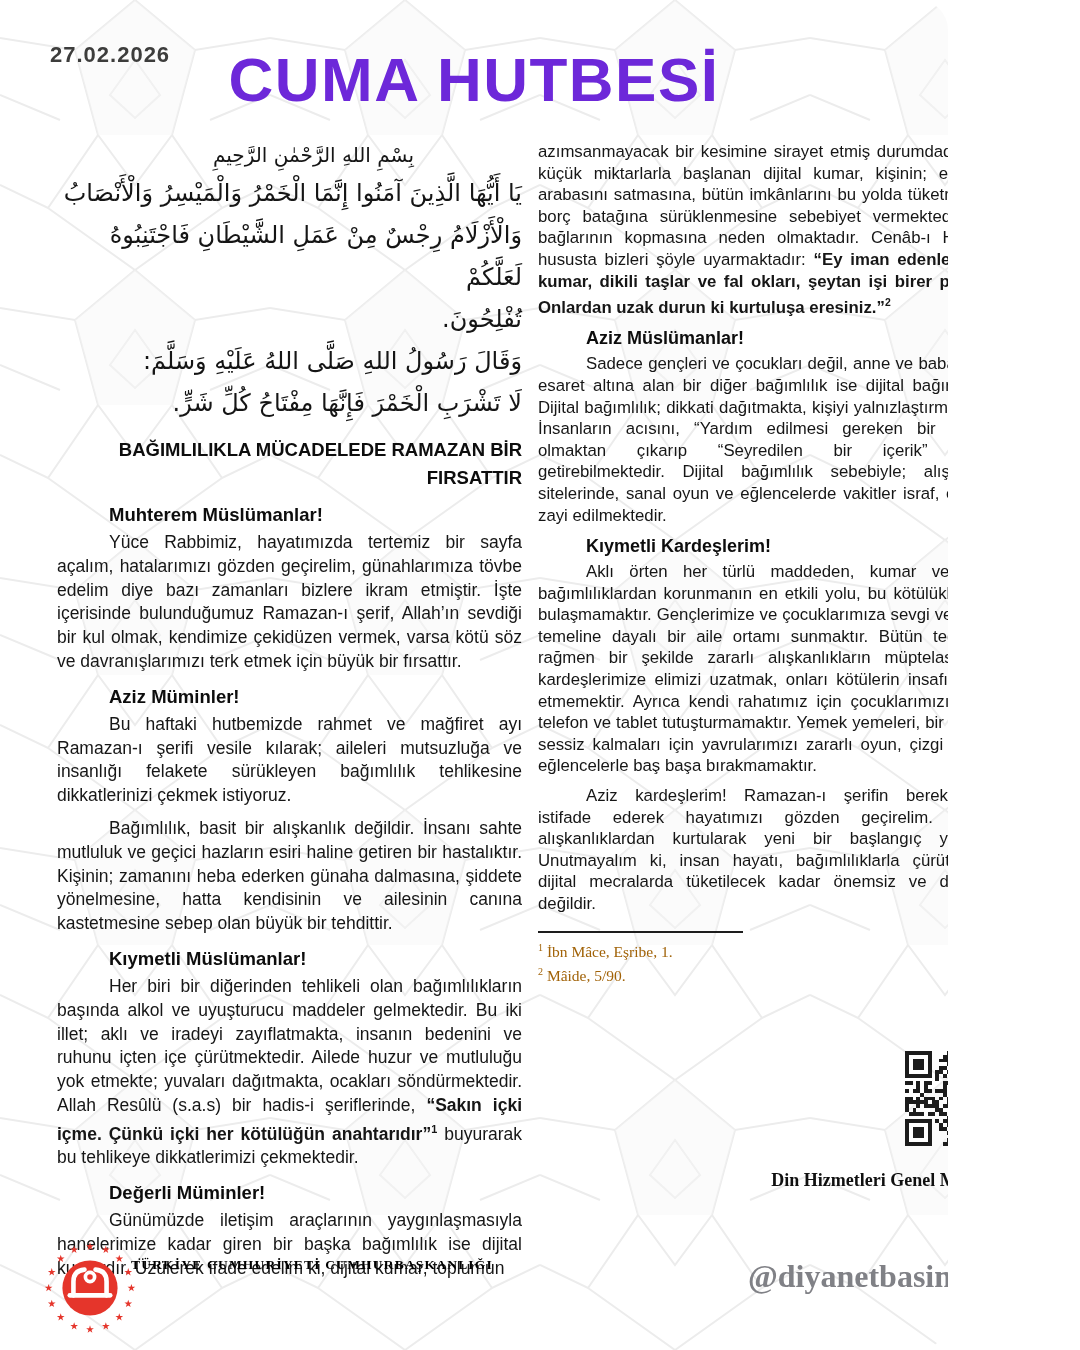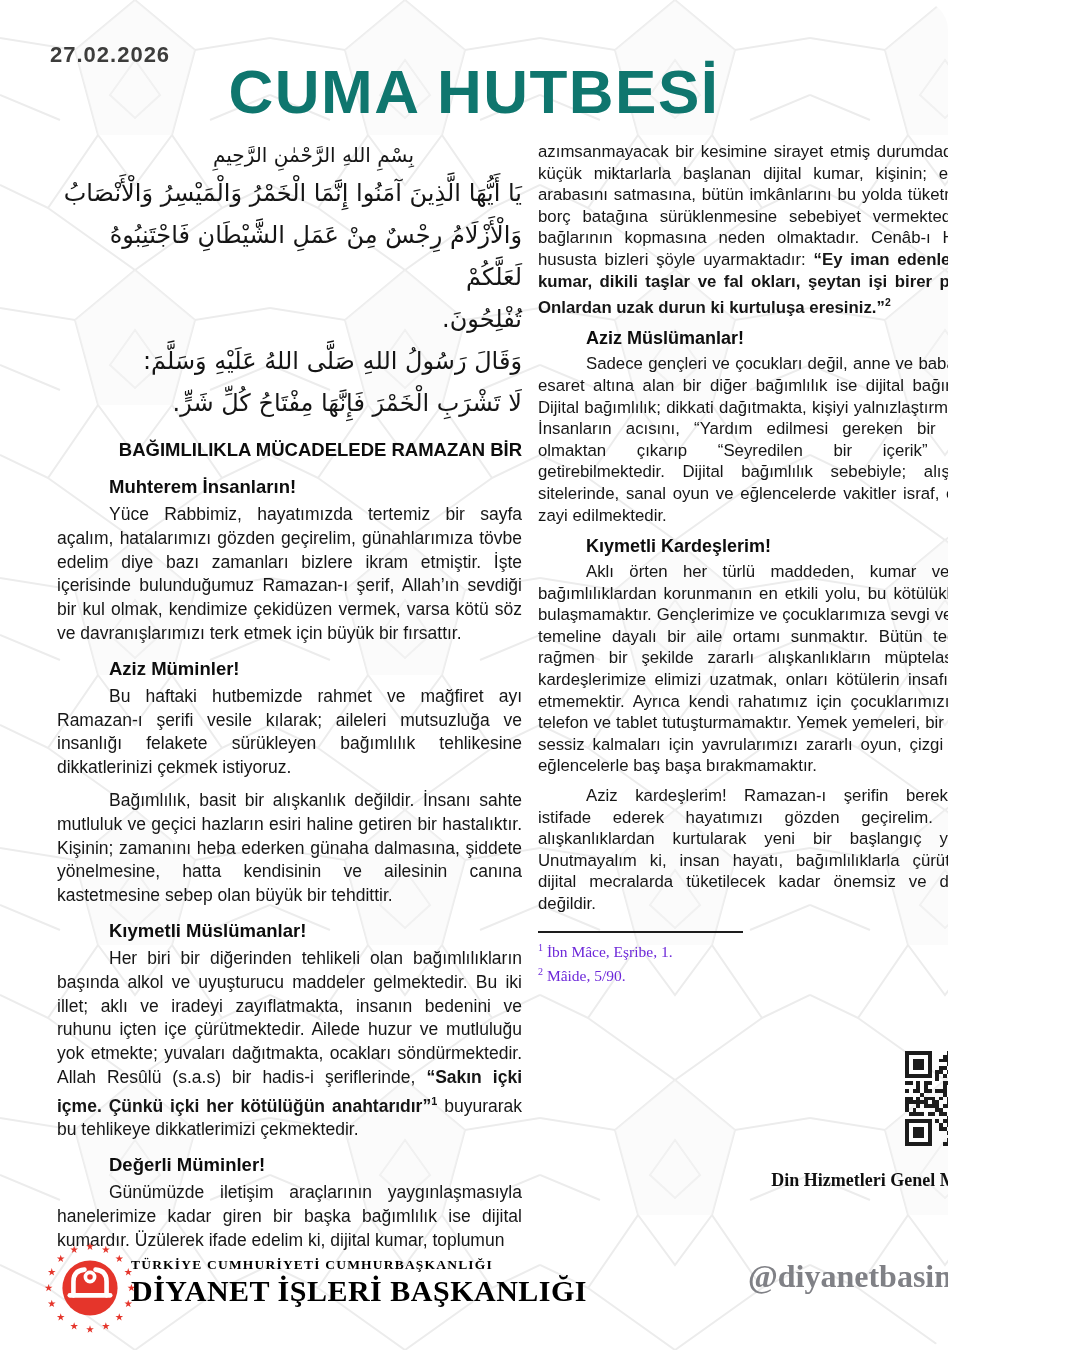--- a/index.html
+++ b/index.html
@@ -3,22 +3,22 @@
 <meta charset="utf-8">
 <style>
   html,body{margin:0;padding:0;background:#fff;}
   .page{position:relative;width:948px;height:1350px;overflow:hidden;background:#fff;
         font-family:"Liberation Sans",sans-serif;color:#111;border-radius:30px;}
   svg.bg{position:absolute;inset:0;z-index:0;}
   .layer{position:relative;z-index:1;}
 
   .date{position:absolute;left:50px;top:42px;font-size:22px;font-weight:700;
         letter-spacing:1px;color:#3D3D3C;}
-  .masthead{position:absolute;left:0;top:56px;width:100%;margin:0;text-align:center;
-        font-size:62px;font-weight:700;letter-spacing:1.5px;color:#0f766e;}
+  .masthead{position:absolute;left:0;top:44px;width:100%;margin:0;text-align:center;
+        font-size:62px;font-weight:700;letter-spacing:1.5px;color:#6d28d9;}
 
   .cols{position:absolute;left:57px;top:138px;width:966px;display:flex;gap:16px;}
   .col{width:465px;}
 
   
   .arabic{direction:rtl;text-align:right;font-family:"DejaVu Sans",sans-serif;color:#151515;}
   .ar{font-size:24px;line-height:42px;}
   .ar.bismillah{font-size:20px;line-height:34px;padding-left:48px;text-align:center;}
 
   .stitle{margin-top:12px;font-size:18.5px;font-weight:700;line-height:28px;text-align:right;color:#0d0d0d;}
@@ -26,21 +26,21 @@
   .sec{font-size:18.5px;font-weight:700;margin:12px 0 5px;padding-left:52px;color:#0d0d0d;}
   .col p.body{font-size:17.5px;line-height:23.8px;text-align:justify;text-indent:52px;
         margin:3px 0 9px;color:#161616;}
   .col-r p.body{font-size:16.8px;line-height:21.6px;text-indent:48px;margin-bottom:8px;}
   .col-r .sec{font-size:18px;margin:10px 0 4px;padding-left:48px;}
   p.body.noindent{text-indent:0;}
   p.body b{font-weight:700;}
   p.body sup{font-size:0.62em;font-weight:700;}
 
   .fnblock{margin-top:16px;width:205px;border-top:2px solid #1d1d1d;padding-top:5px;}
-  .fn{margin:0;font-family:"Liberation Serif",serif;font-size:15.5px;line-height:20px;color:#6d28d9;}
+  .fn{margin:0;font-family:"Liberation Serif",serif;font-size:15.5px;line-height:20px;color:#a16207;}
   .fn sup{font-size:0.65em;}
 
   .qr{position:absolute;left:905px;top:1051px;width:95px;height:95px;}
   .qr svg{width:100%;height:100%;shape-rendering:crispEdges;}
   .sig{position:absolute;left:760px;top:1170px;width:280px;text-align:center;
        font-family:"Liberation Serif",serif;font-weight:700;
        font-size:18px;color:#101010;}
 
   
   .logo{position:absolute;left:44px;top:1242px;width:92px;height:92px;}
@@ -85,23 +85,24 @@
           <div class="ar bismillah">بِسْمِ اللهِ الرَّحْمٰنِ الرَّحِيمِ</div>
           <div class="ar">يَا أَيُّهَا الَّذِينَ آمَنُوا إِنَّمَا الْخَمْرُ وَالْمَيْسِرُ وَالْأَنْصَابُ</div>
           <div class="ar">وَالْأَزْلَامُ رِجْسٌ مِنْ عَمَلِ الشَّيْطَانِ فَاجْتَنِبُوهُ لَعَلَّكُمْ</div>
           <div class="ar">تُفْلِحُونَ.</div>
           <div class="ar">وَقَالَ رَسُولُ اللهِ صَلَّى اللهُ عَلَيْهِ وَسَلَّمَ:</div>
           <div class="ar">لَا تَشْرَبِ الْخَمْرَ فَإِنَّهَا مِفْتَاحُ كُلِّ شَرٍّ.</div>
         </div>
 
         <div class="stitle">
           <div>BAĞIMLILIKLA MÜCADELEDE RAMAZAN BİR</div>
+          <div>FIRSATTIR</div>
         </div>
 
-        <h2 class="sec">Muhterem İnsanların!</h2>
+        <h2 class="sec">Muhterem Müslümanlar!</h2>
         <p class="body">Yüce Rabbimiz, hayatımızda tertemiz bir sayfa açalım, hatalarımızı gözden geçirelim, günahlarımıza tövbe edelim diye bazı zamanları bizlere ikram etmiştir. İşte içerisinde bulunduğumuz Ramazan-ı şerif, Allah’ın sevdiği bir kul olmak, kendimize çekidüzen vermek, varsa kötü söz ve davranışlarımızı terk etmek için büyük bir fırsattır.</p>
 
         <h2 class="sec">Aziz Müminler!</h2>
         <p class="body">Bu haftaki hutbemizde rahmet ve mağfiret ayı Ramazan-ı şerifi vesile kılarak; aileleri mutsuzluğa ve insanlığı felakete sürükleyen bağımlılık tehlikesine dikkatlerinizi çekmek istiyoruz.</p>
         <p class="body">Bağımlılık, basit bir alışkanlık değildir. İnsanı sahte mutluluk ve geçici hazların esiri haline getiren bir hastalıktır. Kişinin; zamanını heba ederken günaha dalmasına, şiddete yönelmesine, hatta kendisinin ve ailesinin canına kastetmesine sebep olan büyük bir tehdittir.</p>
 
         <h2 class="sec">Kıymetli Müslümanlar!</h2>
         <p class="body"><span>Her biri bir diğerinden tehlikeli olan bağımlılıkların başında alkol ve uyuşturucu maddeler gelmektedir. Bu iki illet; aklı ve iradeyi zayıflatmakta, insanın bedenini ve ruhunu içten içe çürütmektedir. Ailede huzur ve mutluluğu yok etmekte; yuvaları dağıtmakta, ocakları söndürmektedir. Allah Resûlü (s.a.s) bir hadis-i şeriflerinde, </span><b>“Sakın içki içme. Çünkü içki her kötülüğün anahtarıdır”</b><sup>1</sup><span> buyurarak bu tehlikeye dikkatlerimizi çekmektedir.</span></p>
 
         <h2 class="sec">Değerli Müminler!</h2>
@@ -350,21 +351,20 @@
         <g fill="none" stroke="#fff" stroke-width="5" stroke-linecap="round">
           <path d="M28 58 H72"></path>
           <path d="M44 30 q-12 1 -12 13 V58"></path>
           <path d="M56 30 q12 1 12 13 V58"></path>
           <circle cx="50" cy="38" r="5" stroke-width="4"></circle>
         </g>
       </svg>
     </div>
     <div class="orgtext">
       <div class="org-small">TÜRKİYE CUMHURİYETİ CUMHURBAŞKANLIĞI</div>
-      <div class="org-large">DİYANET İŞLERİ BAŞKANLIĞI</div>
     </div>
 
     <div class="social">
       <span class="handle">@diyanetbasin</span>
       <span class="sicon">
         <svg viewBox="0 0 24 24">
             <g stroke="#8A8B8E" stroke-width="4.6">
               <line x1="4" y1="3" x2="20" y2="21"></line>
               <line x1="20" y1="3" x2="4" y2="21"></line>
             </g>

